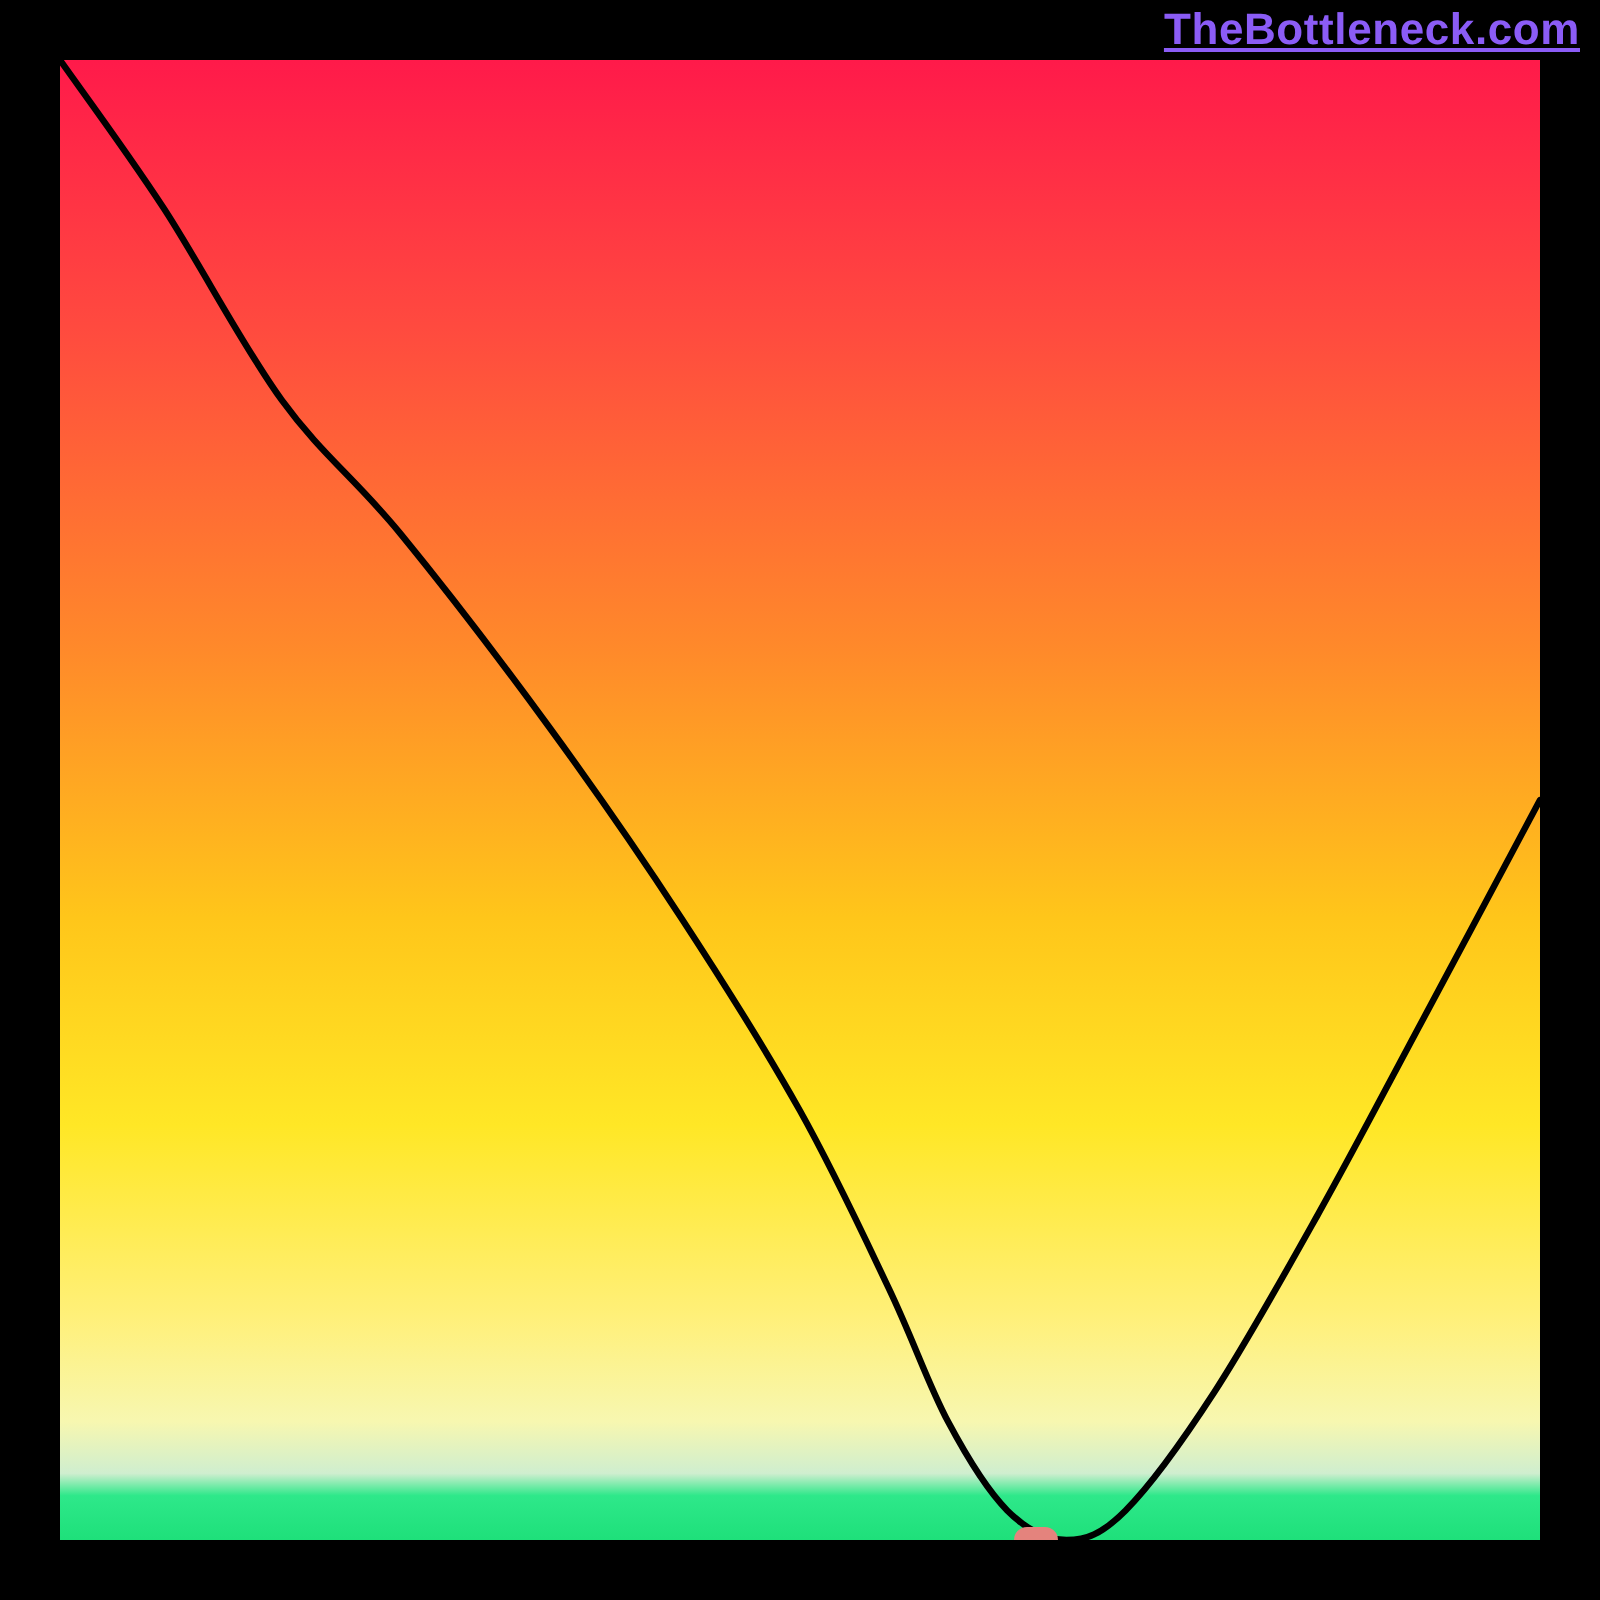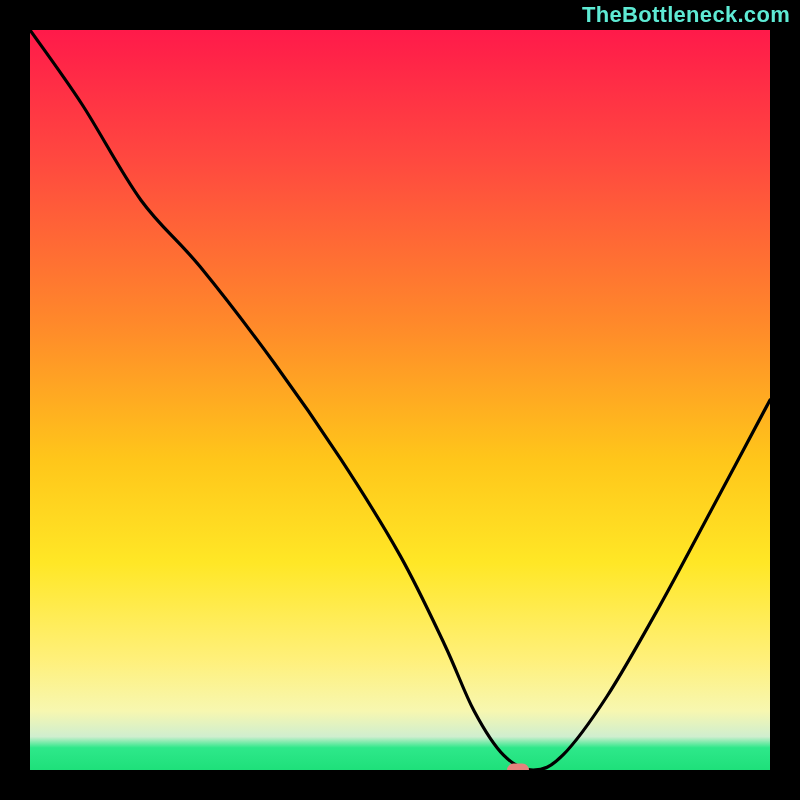--- a/index.html
+++ b/index.html
@@ -14,25 +14,26 @@
   .frame {
     position: relative;
     width: 800px;
     height: 800px;
     background: #000;
   }
   .watermark {
     position: absolute;
     top: 2px;
     right: 10px;
-    color: #5eead4;
+    color: #8b5cf6;
     font-size: 22px;
     font-weight: 600;
     letter-spacing: 0.3px;
     z-index: 5;
+    text-decoration: underline;
   }
   .plot-area {
     position: absolute;
     left: 30px;
     top: 30px;
     width: 740px;
     height: 740px;
     overflow: hidden;
   }
   

